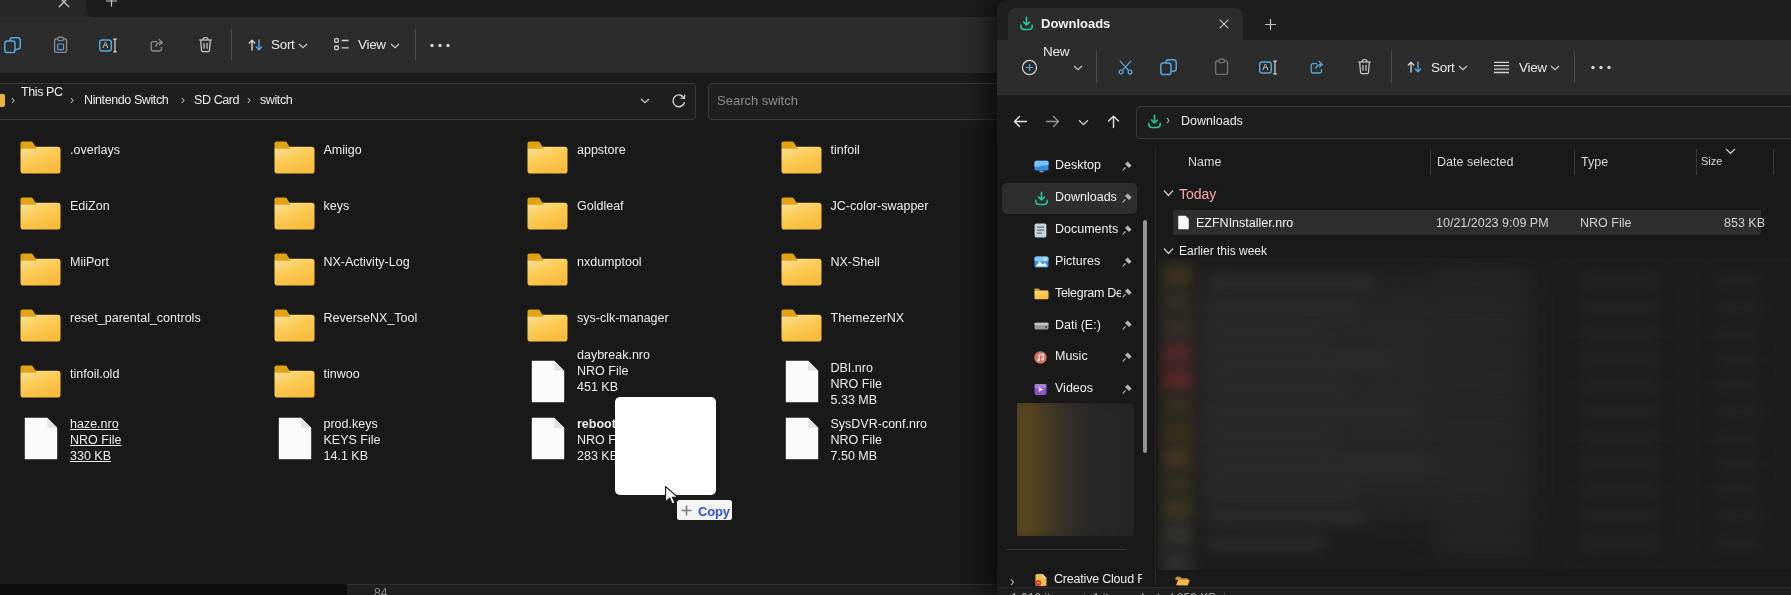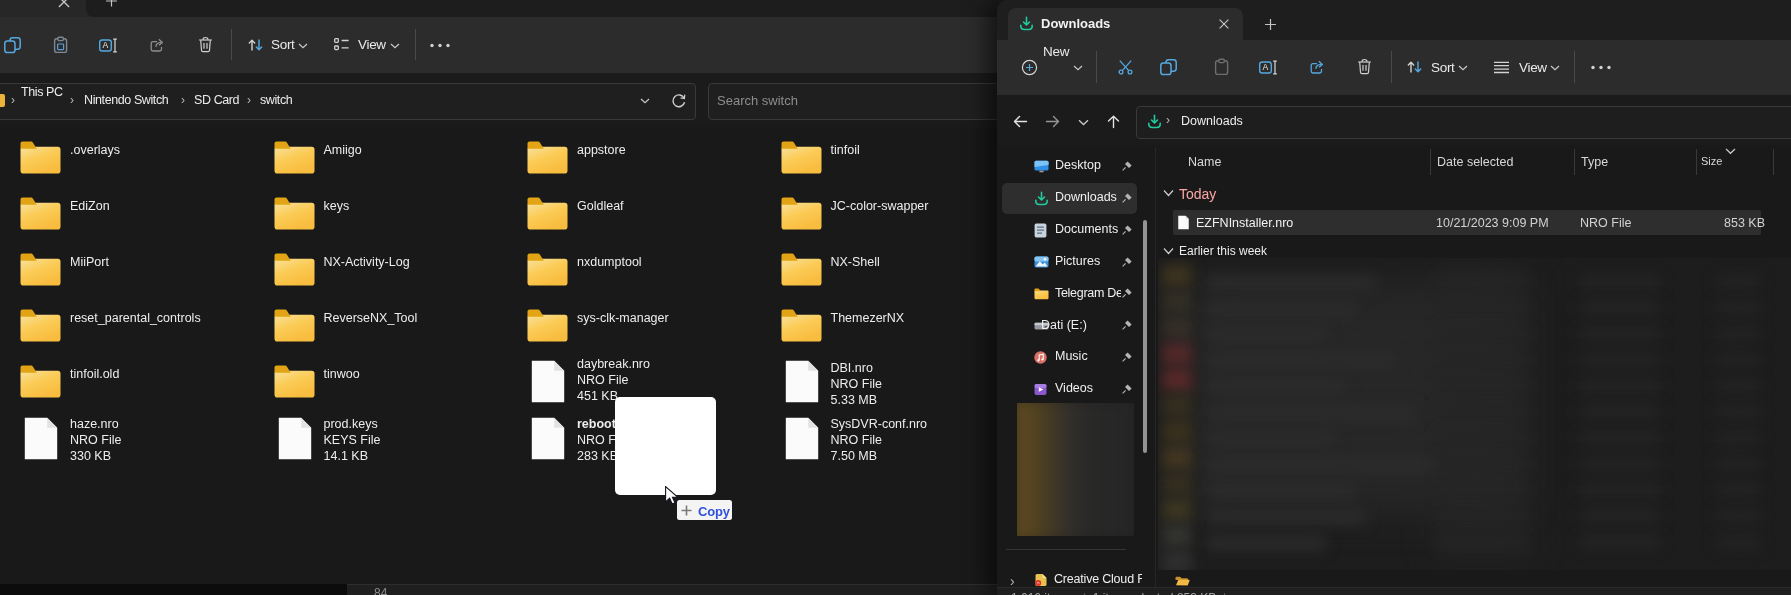--- a/index.html
+++ b/index.html
@@ -256,29 +256,29 @@
             <use href="#folder"></use>
           </svg></div>
   <div class="a t13" style="left:70px;top:366.5px">tinfoil.old</div>
   <div class="a" style="left:273.5px;top:365px"><svg width="41" height="33">
             <use href="#folder"></use>
           </svg></div>
   <div class="a t13" style="left:323.5px;top:366.5px">tinwoo</div>
   <div class="a" style="left:531px;top:360px"><svg width="34" height="43">
             <use href="#fpage"></use>
           </svg></div>
-  <div class="a t13" style="left:577px;top:356px;line-height:16px;">daybreak.nro<br><span style="font-weight:normal">NRO File<br>451 KB</span></div>
+  <div class="a t13" style="left:577px;top:347px;line-height:16px;">daybreak.nro<br><span style="font-weight:normal">NRO File<br>451 KB</span></div>
   <div class="a" style="left:784.5px;top:360px"><svg width="34" height="43">
             <use href="#fpage"></use>
           </svg></div>
   <div class="a t13" style="left:830.5px;top:359.5px;line-height:16px;">DBI.nro<br><span style="font-weight:normal">NRO File<br>5.33 MB</span></div>
   <div class="a" style="left:24px;top:417px"><svg width="34" height="43">
             <use href="#fpage"></use>
           </svg></div>
-  <div class="a t13" style="left:70px;top:415.5px;line-height:16px;">haze.nro<br><span style="font-weight:normal">NRO File<br>330 KB</span></div>
+  <div class="a t13" style="left:70px;top:415.5px;line-height:16px;text-decoration:underline;">haze.nro<br><span style="font-weight:normal">NRO File<br>330 KB</span></div>
   <div class="a" style="left:277.5px;top:417px"><svg width="34" height="43">
             <use href="#fpage"></use>
           </svg></div>
   <div class="a t13" style="left:323.5px;top:415.5px;line-height:16px;">prod.keys<br><span style="font-weight:normal">KEYS File<br>14.1 KB</span></div>
   <div class="a" style="left:531px;top:417px"><svg width="34" height="43">
             <use href="#fpage"></use>
           </svg></div>
   <div class="a t13" style="left:577px;top:415.5px;line-height:16px;font-weight:bold;">reboot_payload.nro<br><span style="font-weight:normal">NRO File<br>283 KB</span></div>
   <div class="a" style="left:784.5px;top:417px"><svg width="34" height="43">
             <use href="#fpage"></use>
@@ -431,21 +431,21 @@
   <svg class="a" style="left:37px;top:287.5px" width="15" height="12" viewBox="0 0 15 12">
           <use href="#ifoldsm"></use>
         </svg>
   <div class="navtext" style="left:58px;top:285.5px;max-width:66px;overflow:hidden;letter-spacing:-0.3px">Telegram Desktop</div>
   <svg class="a" style="left:124px;top:287.0px" width="12" height="12" viewBox="0 0 12 12">
           <use href="#pin"></use>
         </svg>
   <svg class="a" style="left:37px;top:320.0px" width="15" height="11" viewBox="0 0 15 11">
           <use href="#idrive"></use>
         </svg>
-  <div class="navtext" style="left:44px;top:317.5px;text-align:center;">Dati (E:)</div>
+  <div class="navtext" style="left:58px;top:317.5px;text-align:center;">Dati (E:)</div>
   <svg class="a" style="left:124px;top:319.0px" width="12" height="12" viewBox="0 0 12 12">
           <use href="#pin"></use>
         </svg>
   <svg class="a" style="left:37px;top:350.5px" width="13" height="13" viewBox="0 0 13 13">
           <use href="#imusic"></use>
         </svg>
   <div class="navtext" style="left:58px;top:349px;">Music</div>
   <svg class="a" style="left:124px;top:350.5px" width="12" height="12" viewBox="0 0 12 12">
           <use href="#pin"></use>
         </svg>

